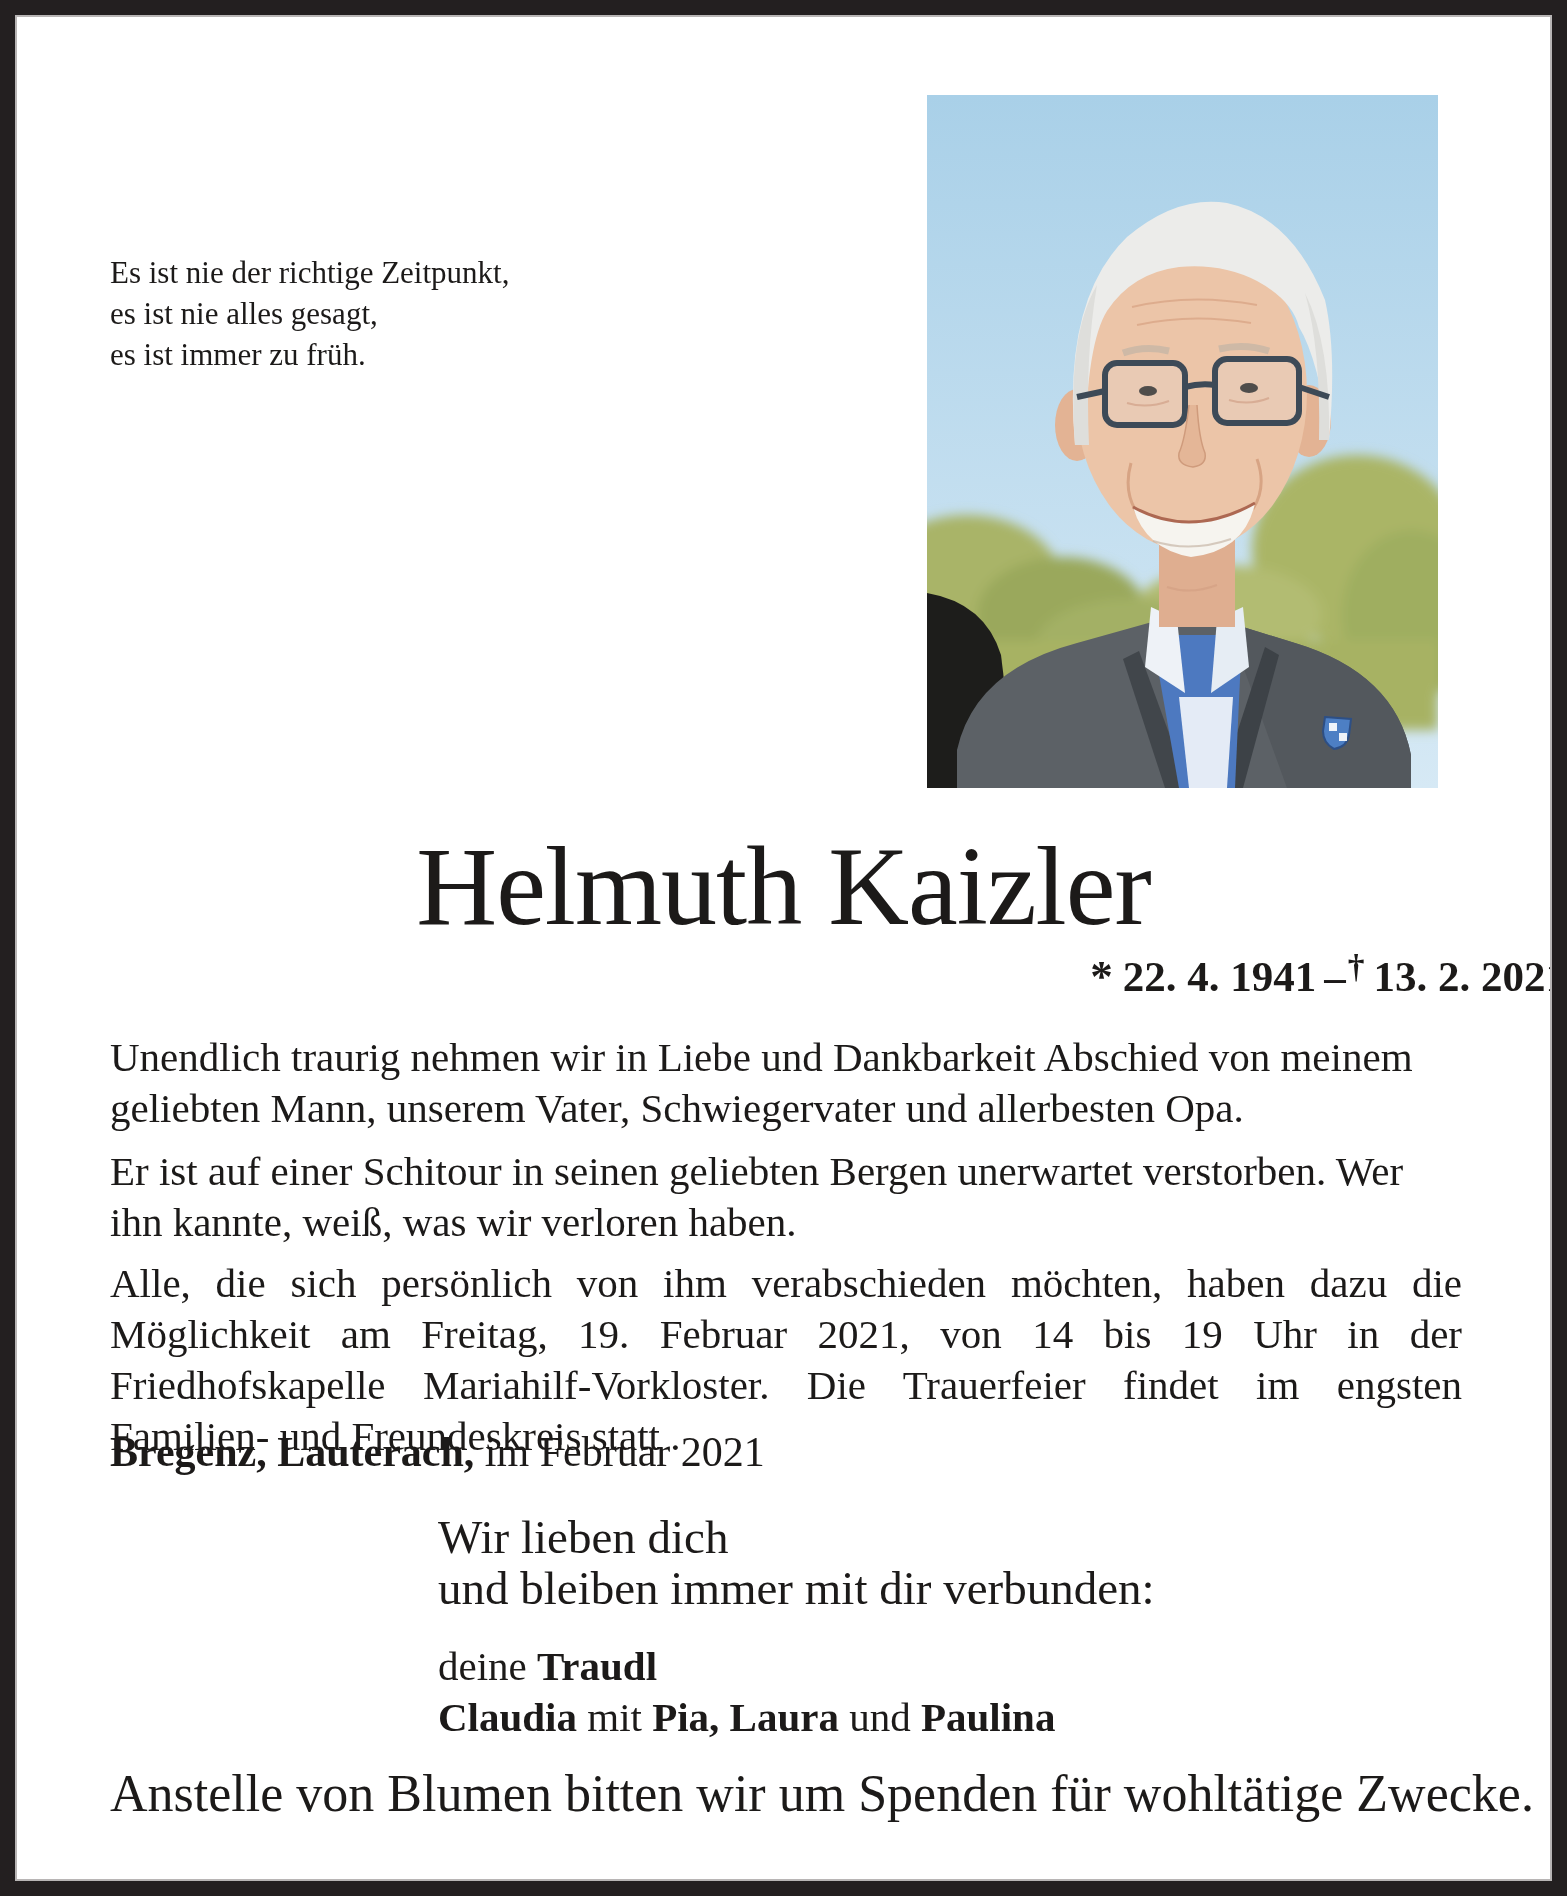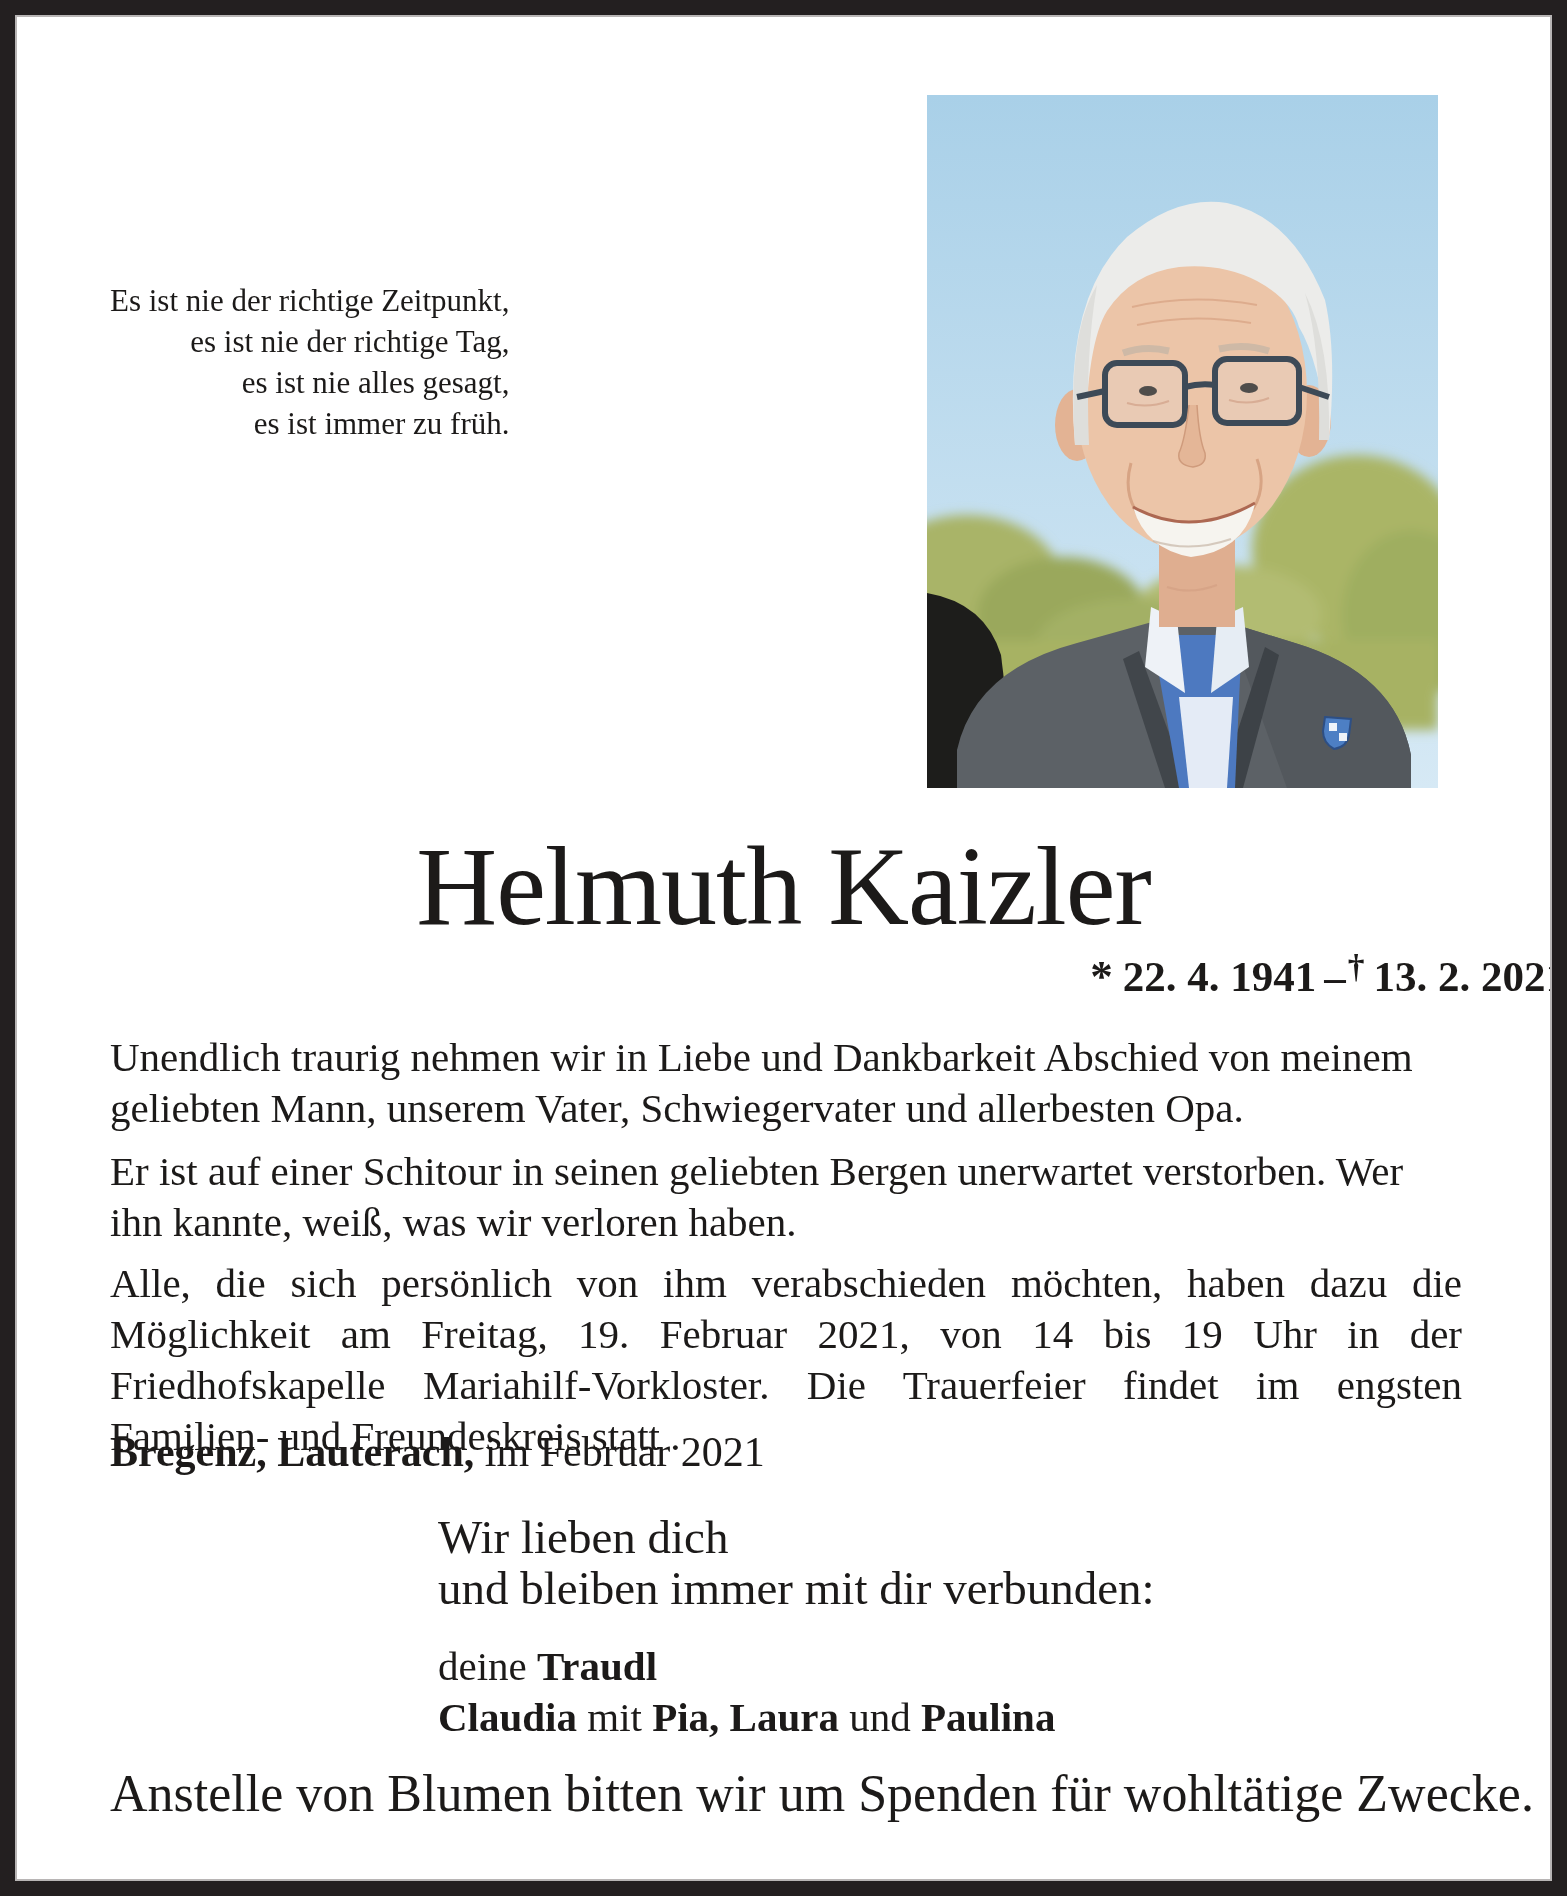--- a/index.html
+++ b/index.html
@@ -10,21 +10,21 @@
     font-family:"Liberation Serif", serif;
     color:#1c1a19;
     overflow:hidden;
   }
   .frame{
     position:absolute;inset:0;
     border:15px solid #231f20;
     box-shadow:inset 0 0 0 2px #b8b5b5;
     pointer-events:none;
   }
-  .poem{position:absolute;left:110px;top:280px;font-size:31px;line-height:41px;text-align:right;}
+  .poem{position:absolute;left:110px;top:252px;font-size:31px;line-height:41px;}
   .photo{position:absolute;left:927px;top:95px;width:511px;height:693px;}
   .name{
     position:absolute;left:0;right:0;top:822px;margin:0;
     text-align:center;font-size:112px;font-weight:normal;letter-spacing:-1px;
   }
   .dates{position:absolute;left:0;right:0;top:948px;text-align:right;font-size:43px;font-weight:bold;}
   .dates .star{font-size:1.05em;margin-right:10px;}
   .dates .sep{margin:0 2px 0 8px;}
   .dates .dagger{font-size:0.78em;vertical-align:13px;margin-right:9px;}
   .para{position:absolute;left:110px;width:1352px;margin:0;font-size:41px;line-height:51px;}
@@ -37,21 +37,20 @@
   .footer{position:absolute;left:110px;top:1764px;margin:0;font-size:52px;}
   b{font-weight:bold;}
 </style>
 </head>
 <body>
 
 <div class="page">
 
   <div class="poem">
     <div>Es ist nie der richtige Zeitpunkt,</div>
-    <div>es ist nie der richtige Tag,</div>
     <div>es ist nie alles gesagt,</div>
     <div>es ist immer zu früh.</div>
   </div>
 
   <svg class="photo" viewBox="0 0 511 693" preserveAspectRatio="none" aria-hidden="true">
     <defs>
       <linearGradient id="skyGrad" x1="0" y1="0" x2="0" y2="1">
         <stop offset="0" stop-color="#a9d0e8"></stop>
         <stop offset="1" stop-color="#d6e9f5"></stop>
       </linearGradient>

